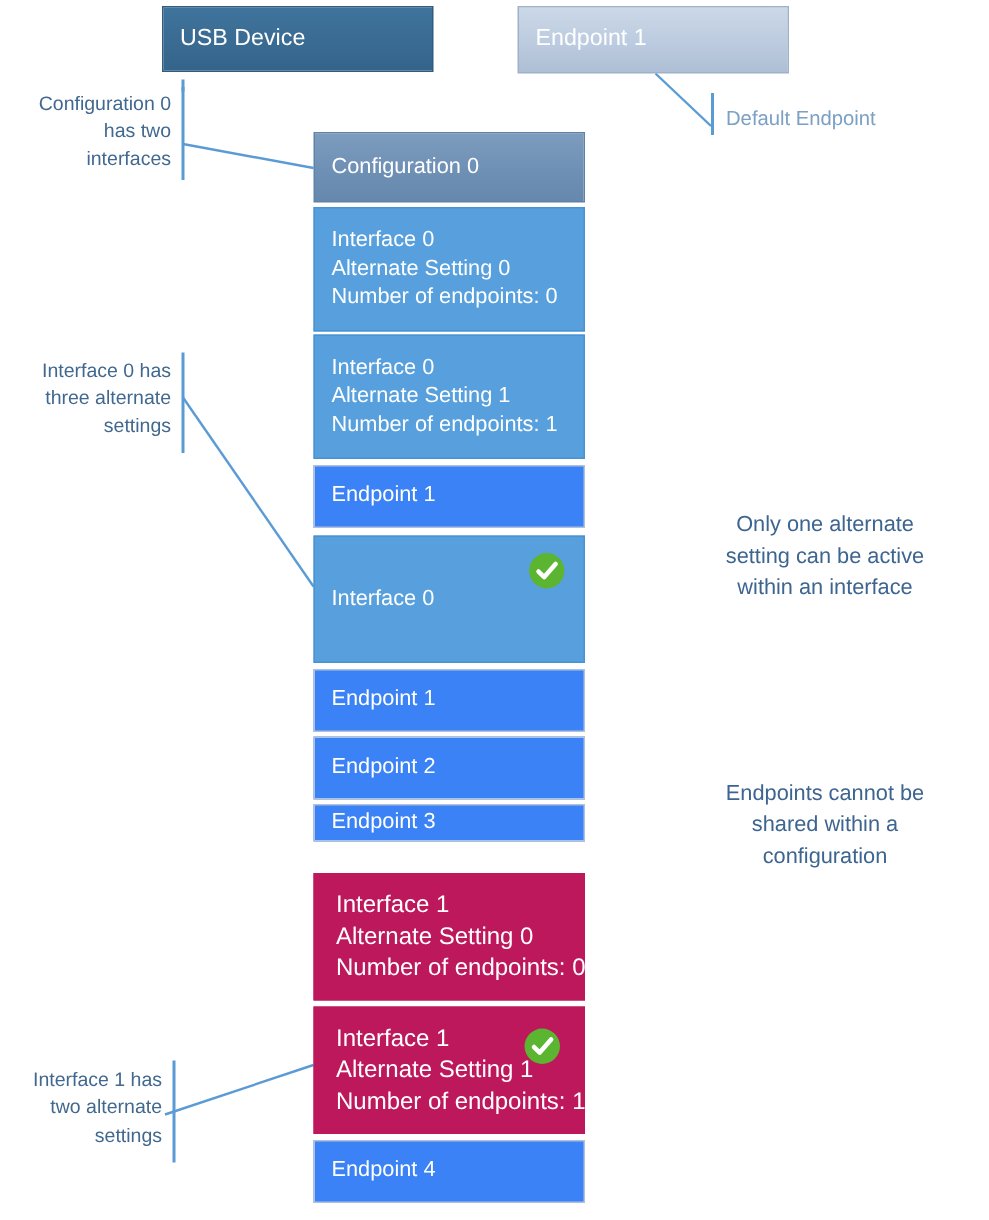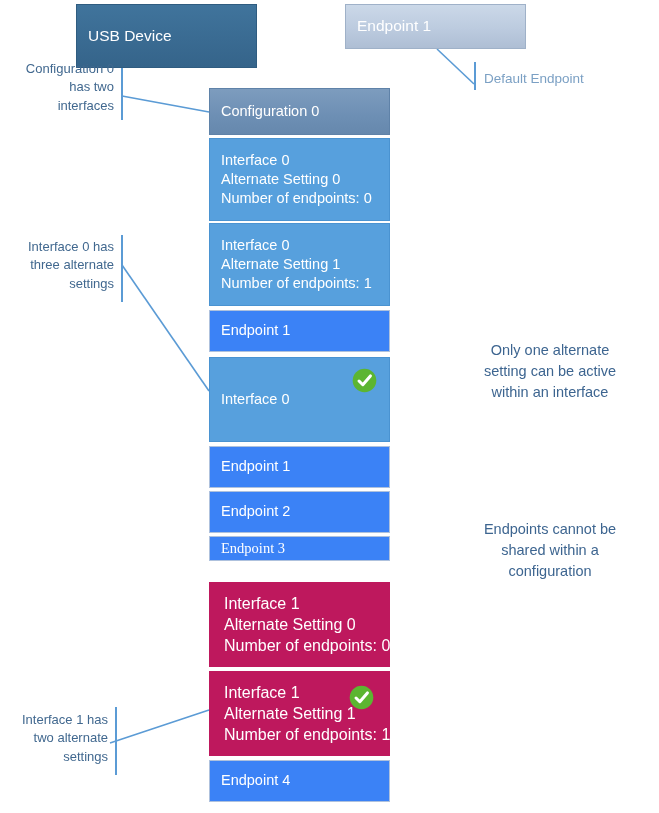--- a/index.html
+++ b/index.html
@@ -29,24 +29,24 @@
   }
   .abox .lines {
     padding-left: 11px;
     padding-right: 8px;
     line-height: 1.32;
   }
   .abox .lines div { white-space: nowrap; }
 
   
   .usb-device {
-    left: 76px;
+    left: 108px;
     top: 4px;
     width: 181px;
-    height: 64px;
+    height: 44px;
     background: linear-gradient(180deg, #40749c 0%, #3a6b92 55%, #35648a 100%);
     border: 1px solid #2f5c80;
     font-size: 15.5px;
   }
   .endpoint0-top {
     left: 345px;
     top: 4px;
     width: 181px;
     height: 45px;
     background: linear-gradient(180deg, #cbd8e8 0%, #bccbdf 55%, #aebed4 100%);
@@ -211,21 +211,21 @@
       <div class="abox endpoint-box" style="top: 446px; height: 42px;">
         <div class="lines">
           <div>Endpoint 1</div>
         </div>
       </div>
       <div class="abox endpoint-box" style="top: 491px; height: 42px;">
         <div class="lines">
           <div>Endpoint 2</div>
         </div>
       </div>
-      <div class="abox endpoint-box" style="top: 536px; height: 25px; font-family: Liberation Serif, serif;">
+      <div class="abox endpoint-box" style="top: 536px; height: 25px;">
         <div class="lines">
           <div>Endpoint 3</div>
         </div>
       </div>
       <div class="abox iface1" style="top: 582px; height: 85px;">
         <div class="lines">
           <div>Interface 1</div>
           <div>Alternate Setting 0</div>
           <div>Number of endpoints: 0</div>
         </div>

